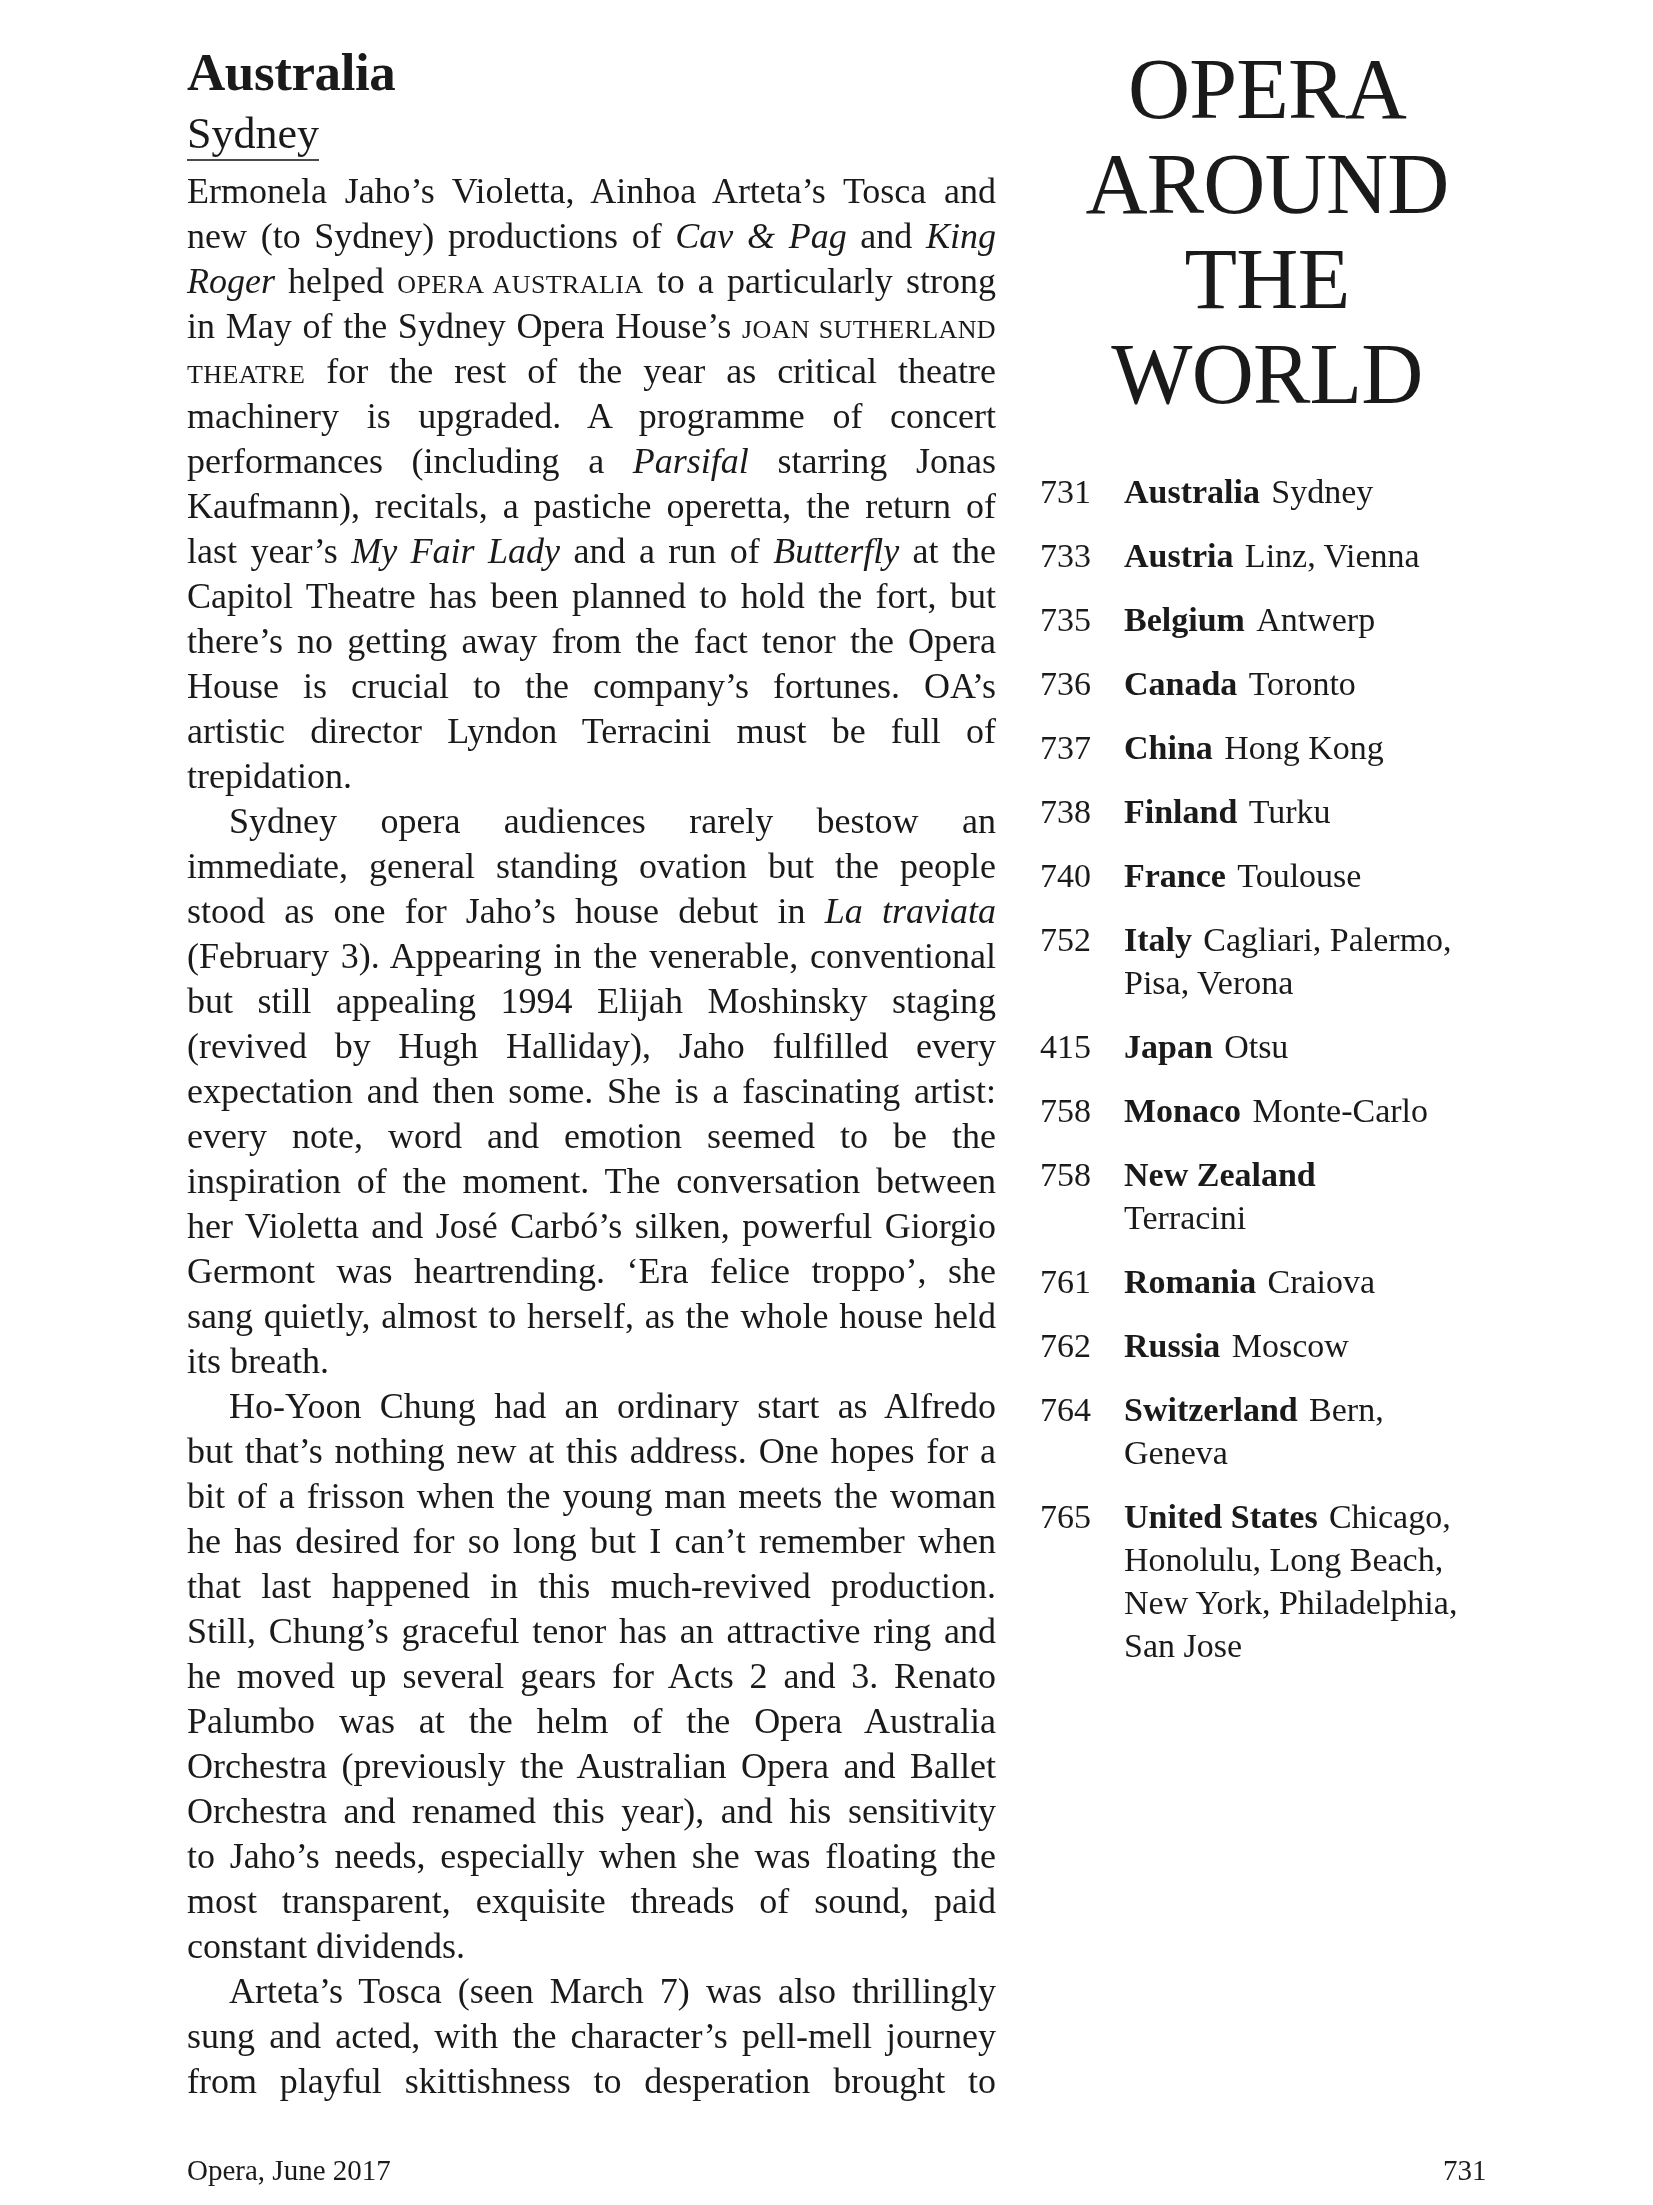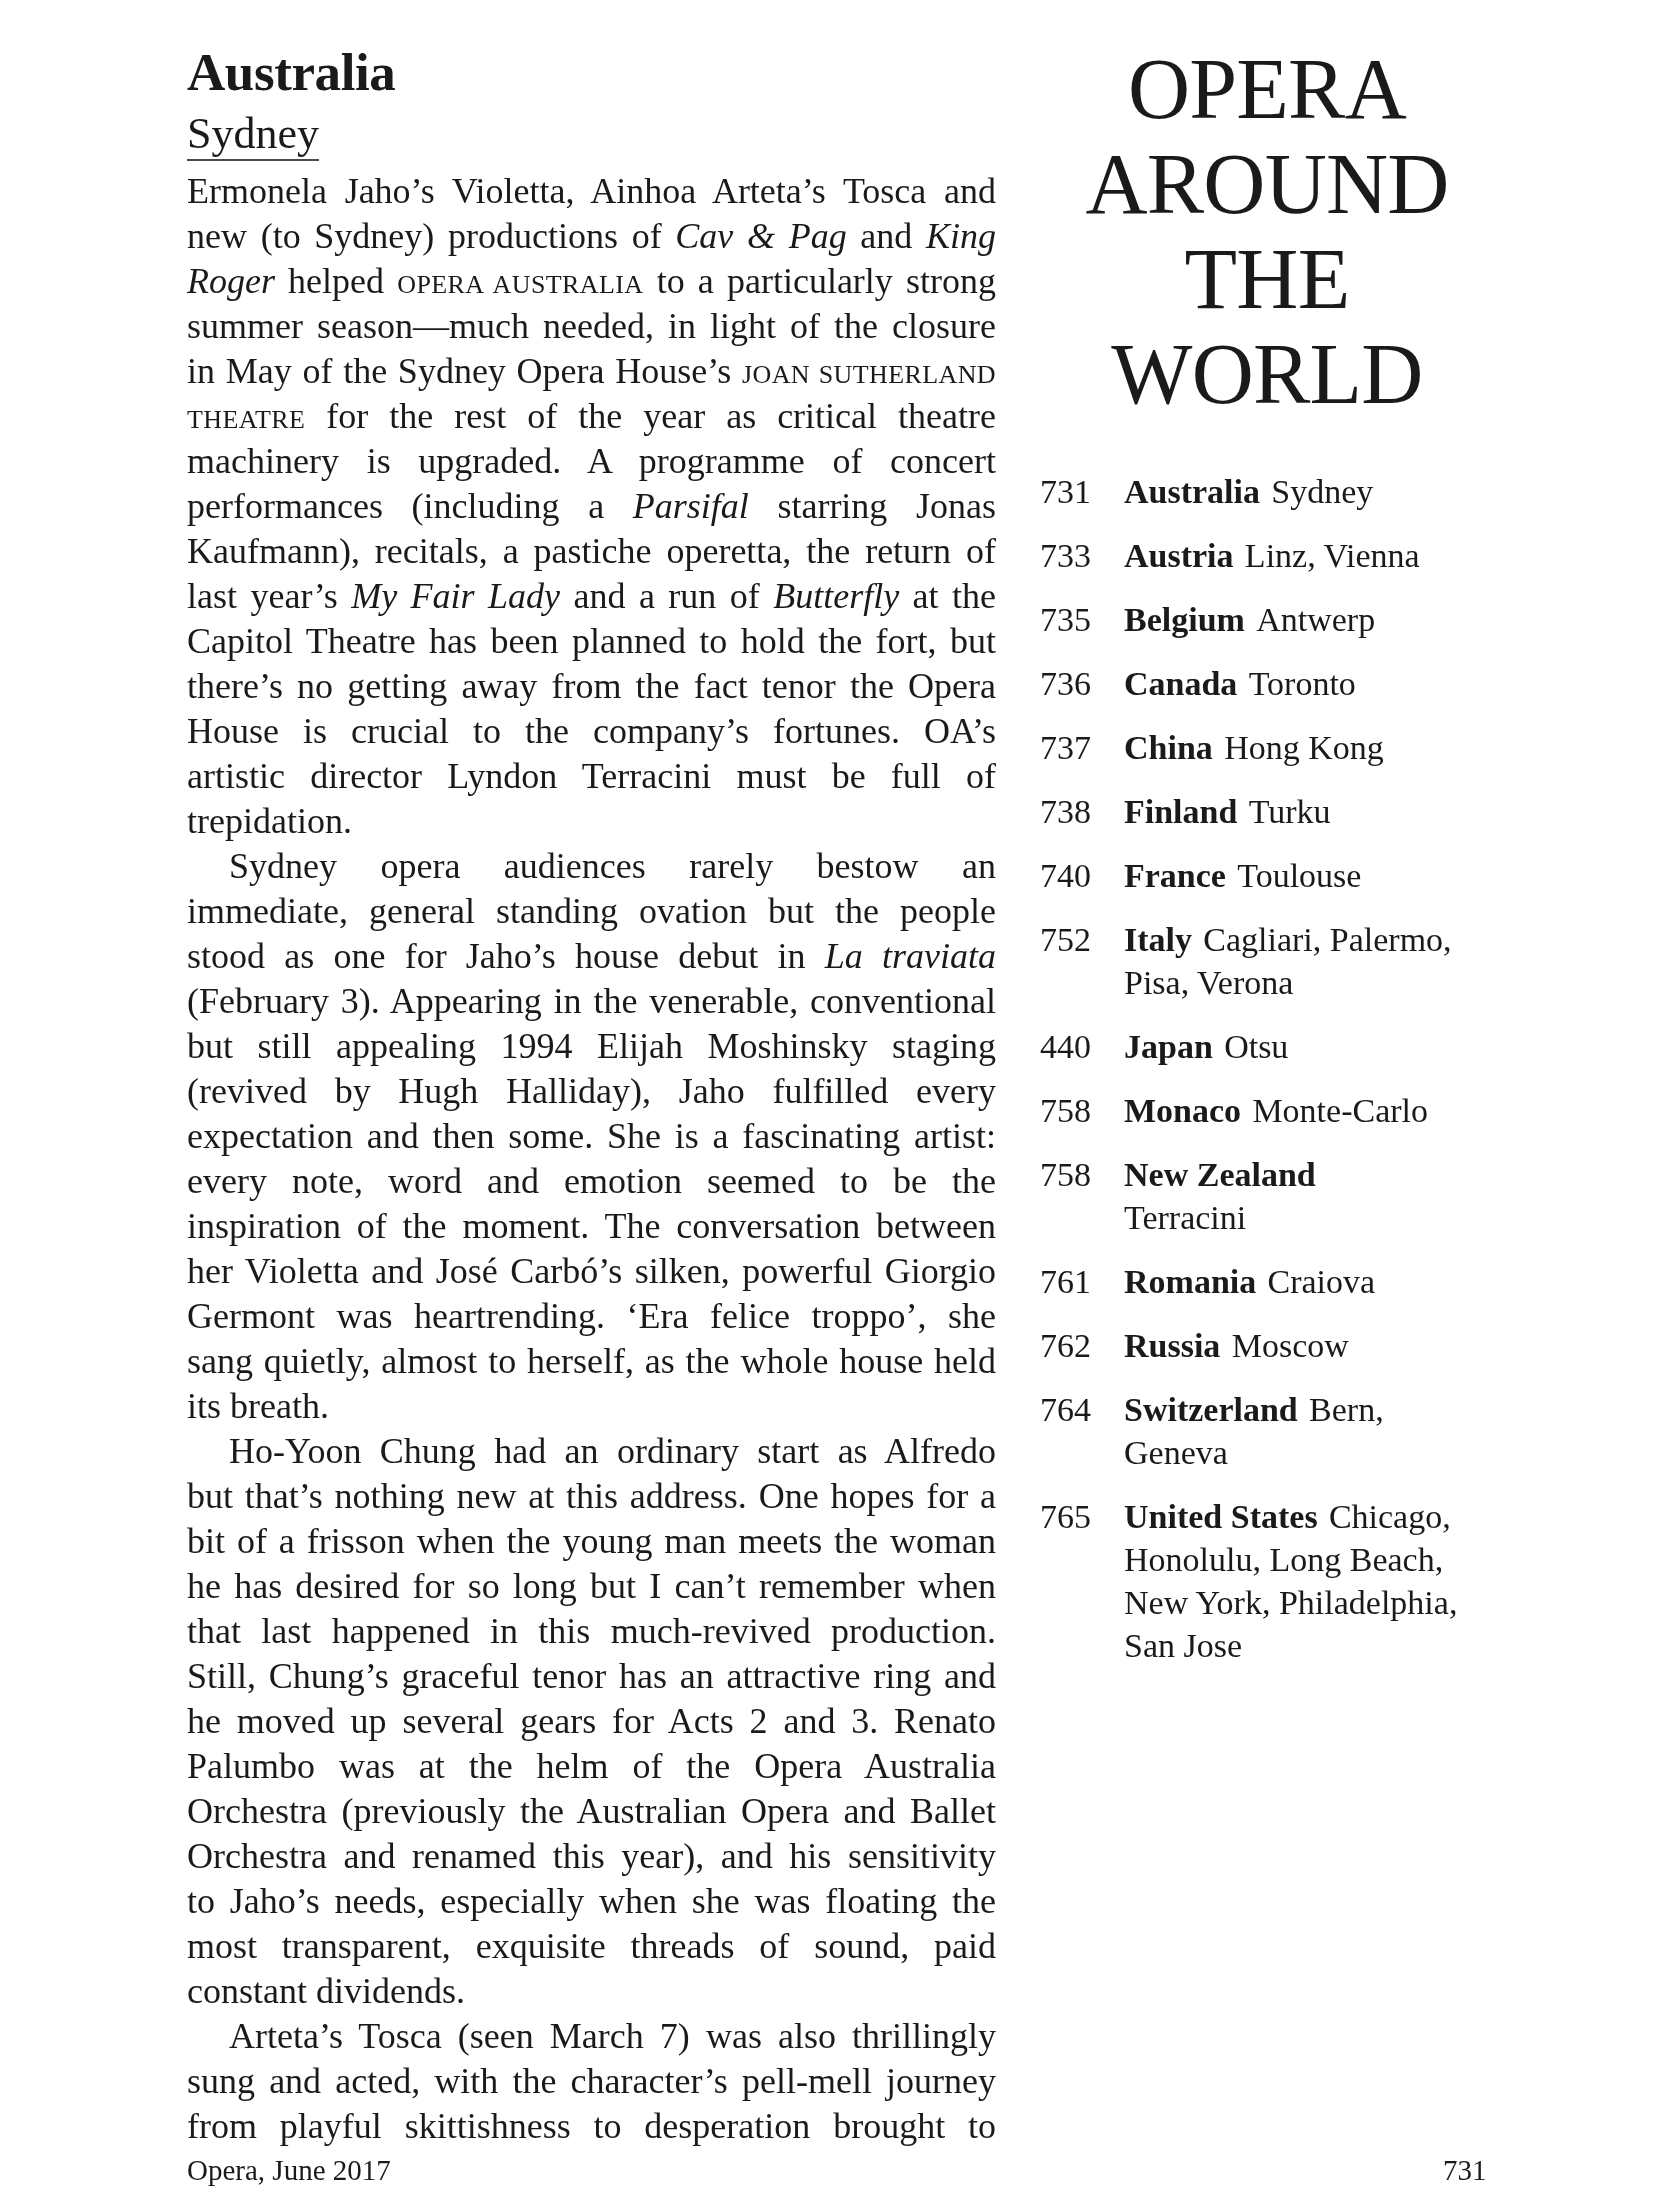--- a/index.html
+++ b/index.html
@@ -67,23 +67,20 @@
         <div class="line">
           <span class="line-inner" style="display: block; width: 809px; text-align: justify; text-align-last: justify;"><span>Ermonela Jaho’s Violetta, Ainhoa Arteta’s Tosca and</span></span>
         </div>
         <div class="line">
           <span class="line-inner" style="display: block; width: 809px; text-align: justify; text-align-last: justify;"><span>new (to Sydney) productions of </span><span class="i">Cav &amp; Pag</span><span> and </span><span class="i">King</span></span>
         </div>
         <div class="line">
           <span class="line-inner" style="display: block; width: 809px; text-align: justify; text-align-last: justify;"><span class="i">Roger</span><span> helped </span><span class="sc">OPERA AUSTRALIA</span><span> to a particularly strong</span></span>
         </div>
         <div class="line">
-          <span class="line-inner" style="display: block; width: 809px; text-align: justify; text-align-last: justify;"><span>summer season—much needed, in light of the closure</span></span>
-        </div>
-        <div class="line">
           <span class="line-inner" style="display: block; width: 809px; text-align: justify; text-align-last: justify;"><span>in May of the Sydney Opera House’s </span><span class="sc">JOAN SUTHERLAND</span></span>
         </div>
         <div class="line">
           <span class="line-inner" style="display: block; width: 809px; text-align: justify; text-align-last: justify;"><span class="sc">THEATRE</span><span> for the rest of the year as critical theatre</span></span>
         </div>
         <div class="line">
           <span class="line-inner" style="display: block; width: 809px; text-align: justify; text-align-last: justify;"><span>machinery is upgraded. A programme of concert</span></span>
         </div>
         <div class="line">
           <span class="line-inner" style="display: block; width: 809px; text-align: justify; text-align-last: justify;"><span>performances (including a </span><span class="i">Parsifal</span><span> starring Jonas</span></span>
@@ -227,21 +224,21 @@
       </div>
       <div class="toc-entry">
         <div class="toc-page">740</div>
         <div class="toc-text"><span class="toc-country">France</span><span>Toulouse</span></div>
       </div>
       <div class="toc-entry">
         <div class="toc-page">752</div>
         <div class="toc-text"><span class="toc-country">Italy</span><span>Cagliari, Palermo,</span><br><span>Pisa, Verona</span></div>
       </div>
       <div class="toc-entry">
-        <div class="toc-page">440</div>
+        <div class="toc-page">415</div>
         <div class="toc-text"><span class="toc-country">Japan</span><span>Otsu</span></div>
       </div>
       <div class="toc-entry">
         <div class="toc-page">758</div>
         <div class="toc-text"><span class="toc-country">Monaco</span><span>Monte-Carlo</span></div>
       </div>
       <div class="toc-entry">
         <div class="toc-page">758</div>
         <div class="toc-text"><span class="toc-country">New Zealand</span><span></span><br><span>Terracini</span></div>
       </div>

